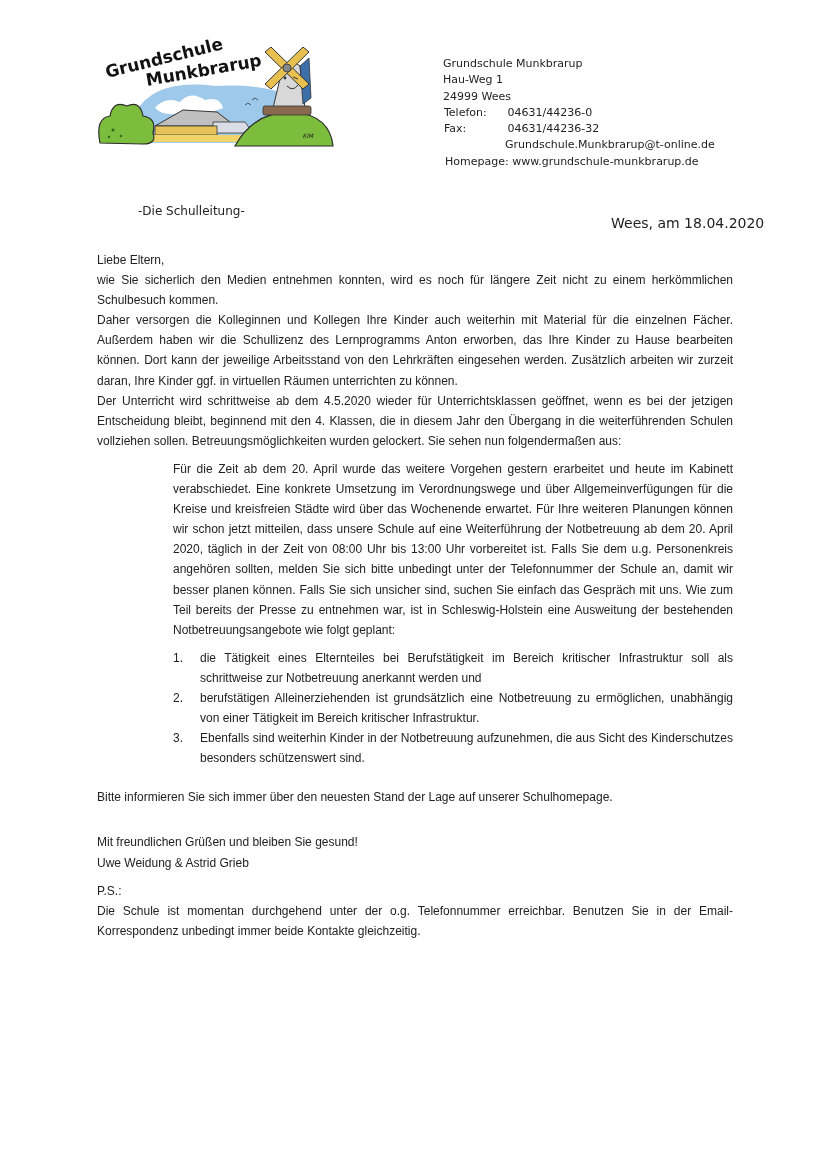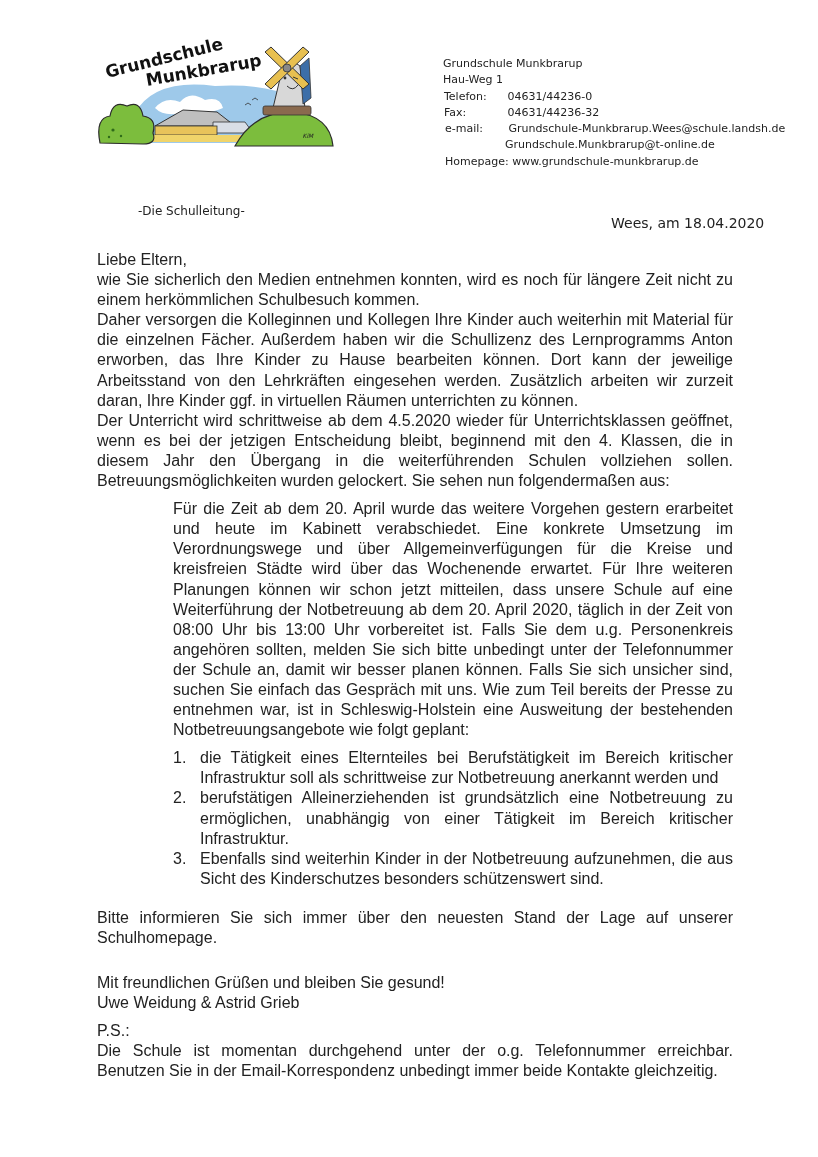--- a/index.html
+++ b/index.html
@@ -12,21 +12,21 @@
     }
     .letterhead .row { white-space: nowrap; height: 16.3px; }
     .letterhead .lbl { display: inline-block; width: 60px; }
     .letterhead .indent1 { padding-left: 1px; }
     .letterhead .indent2 { padding-left: 2px; }
     .letterhead .cont { padding-left: 62px; }
     .sender { position: absolute; left: 138px; top: 204px; font-family: "DejaVu Sans", sans-serif; font-size: 12px; color: #222; }
     .dateline { position: absolute; left: 611px; top: 215px; font-family: "DejaVu Sans", sans-serif; font-size: 14px; color: #222; }
     .body {
       position: absolute; left: 97px; top: 250px; width: 636px;
-      font-family: "Liberation Sans", sans-serif; font-size: 16px; line-height: 20.1px; color: #222;
+      font-family: "Liberation Sans", sans-serif; font-size: 12px; line-height: 20.1px; color: #222;
     }
     .body p { margin: 0; text-align: justify; }
     .quote { margin-left: 76px; }
     .quote p { text-align: justify; }
     .olist { margin: 8px 0 0 0; padding: 0; list-style: none; }
     .olist li { position: relative; padding-left: 27px; text-align: justify; }
     .olist .num { position: absolute; left: 0; top: 0; }
     .spacer-a { height: 19px; }
     .spacer-b { height: 25px; }
     .spacer-d { height: 8px; }
@@ -73,31 +73,28 @@
     <path d="M157 62 l3 -2 l3 2" stroke="#333" fill="none" stroke-width="0.8"></path>
 
     <text x="12" y="40" transform="rotate(-14 12 40)" font-family="DejaVu Sans, sans-serif" font-weight="bold" font-size="17" fill="#111">Grundschule</text>
     <text x="52" y="48" transform="rotate(-10 52 48)" font-family="DejaVu Sans, sans-serif" font-weight="bold" font-size="17" fill="#111">Munkbrarup</text>
     <text x="208" y="100" font-family="DejaVu Sans, sans-serif" font-size="6" font-style="italic" fill="#222">KiM</text>
   </svg>
 
   <div class="letterhead">
     <div class="row">Grundschule Munkbrarup</div>
     <div class="row">Hau-Weg 1</div>
+    <div class="row">24999 Wees</div>
     <div class="row indent1">
       <span class="lbl">Telefon:</span>
       <span>04631/44236-0</span>
     </div>
     <div class="row indent1">
       <span class="lbl">Fax:</span>
       <span>04631/44236-32</span>
-    </div>
-    <div class="row indent2">
-      <span class="lbl">e-mail:</span>
-      <span>Grundschule-Munkbrarup.Wees@schule.landsh.de</span>
     </div>
     <div class="row cont">Grundschule.Munkbrarup@t-online.de</div>
     <div class="row indent2">
       <span>Homepage:</span>
       <span>www.grundschule-munkbrarup.de</span>
     </div>
   </div>
 
   <div class="sender">-Die Schulleitung-</div>
   <div class="dateline">Wees, am 18.04.2020</div>

